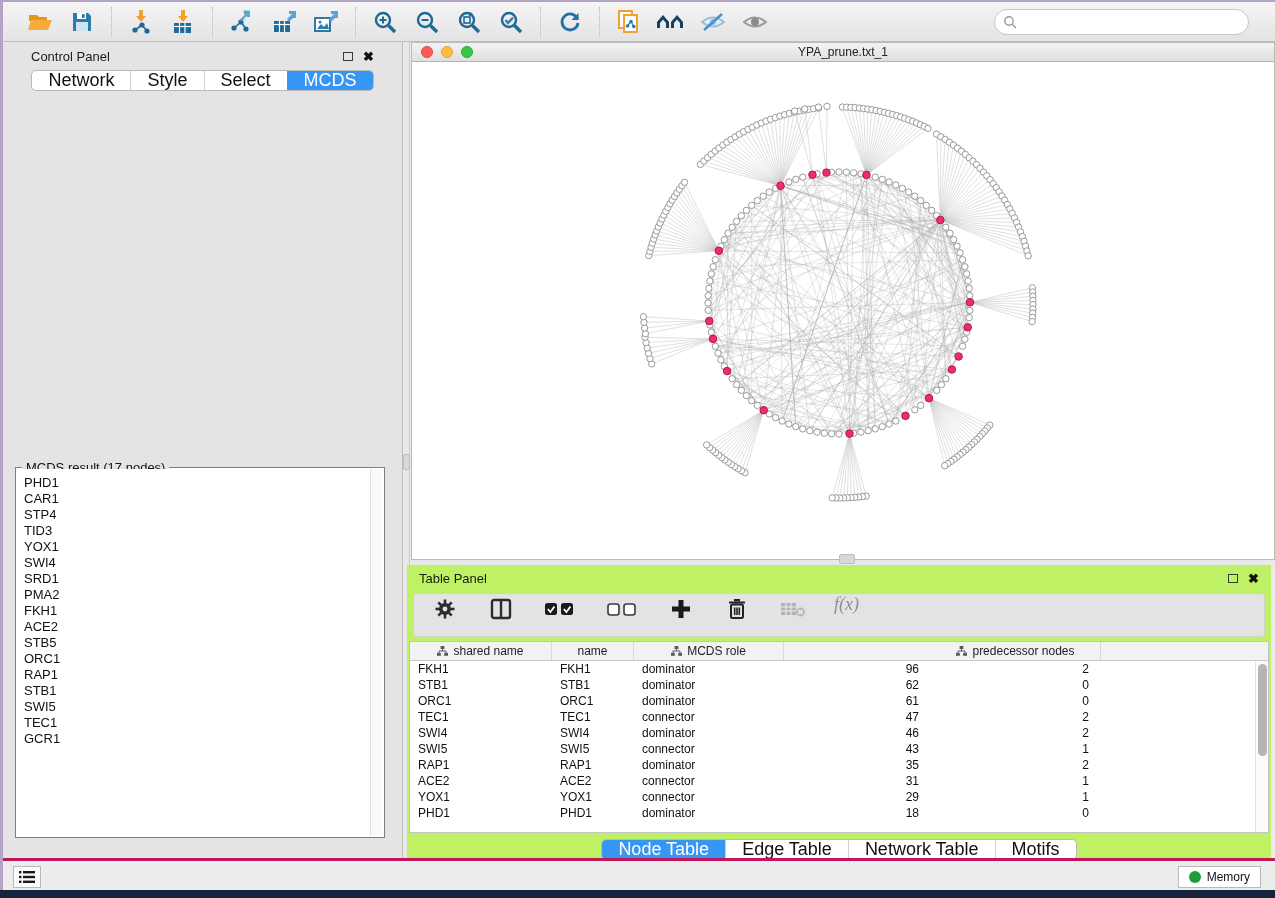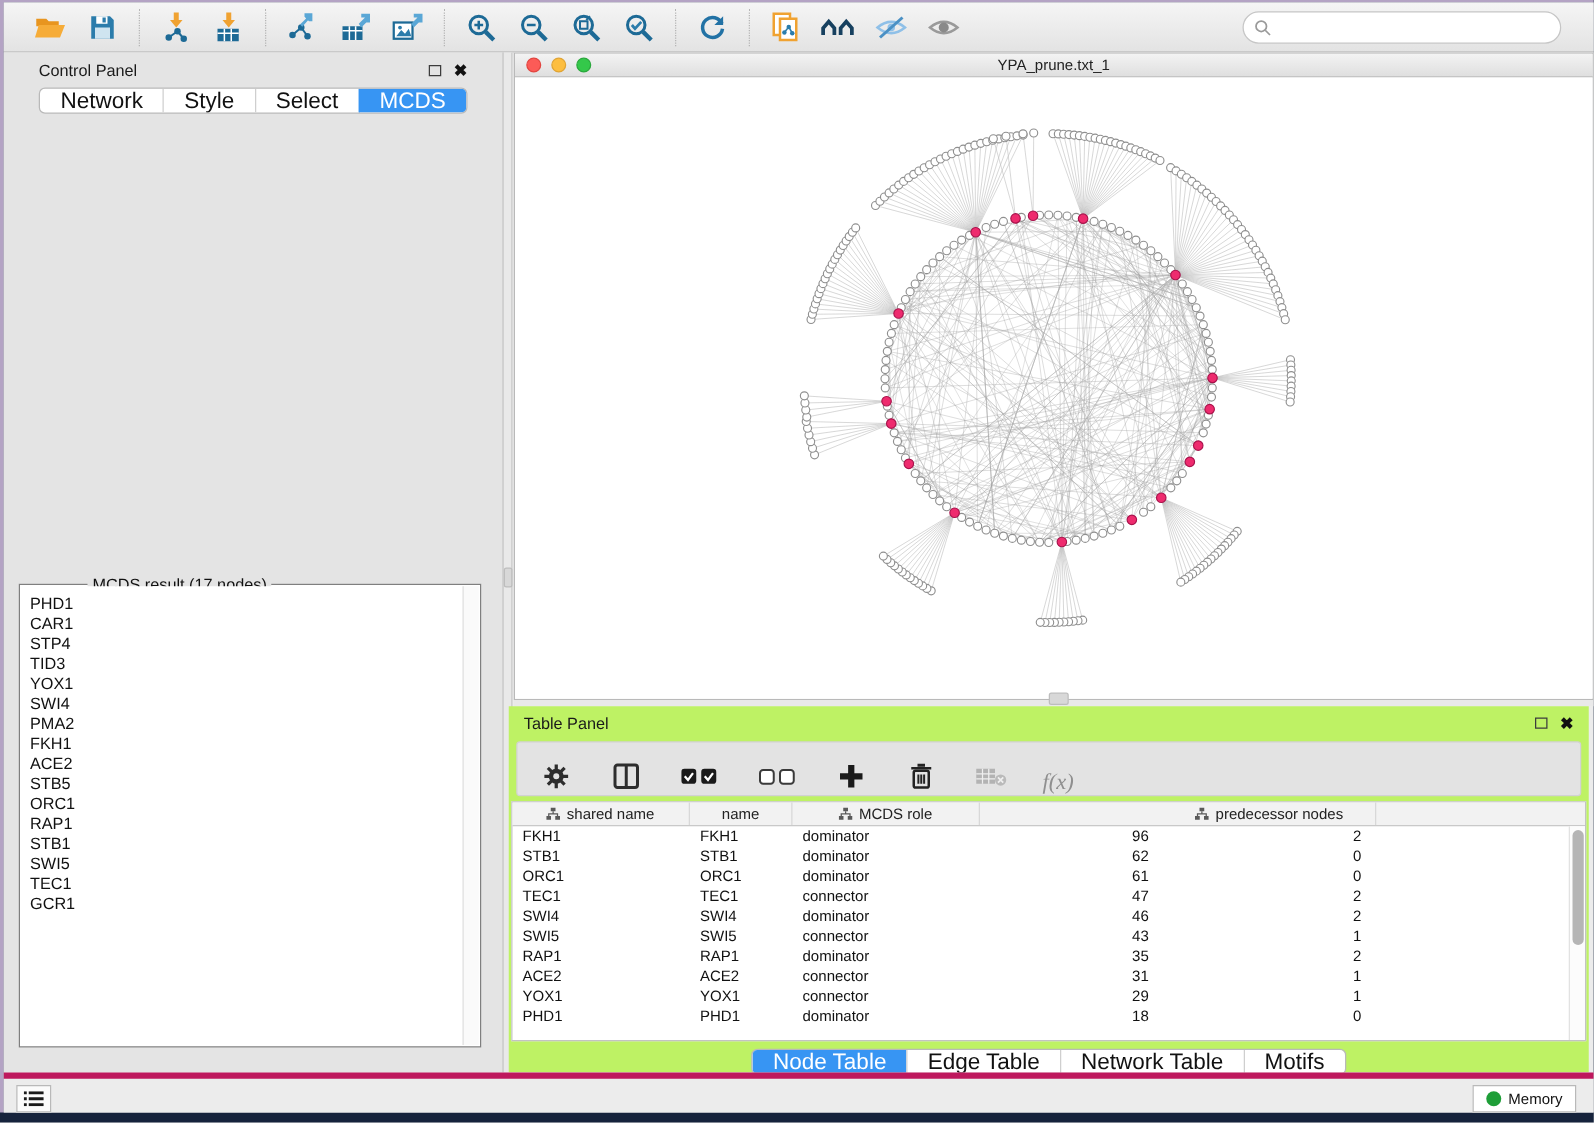--- a/index.html
+++ b/index.html
@@ -37,21 +37,21 @@
   .dropdown { position:relative; margin:12px auto 0; width:314px; height:23px; background:#fff;
     border:1px solid #b3b3b3; border-radius:5px; font-size:13px; display:flex; align-items:center; padding-left:9px; color:#111; }
   .dd-stepper { position:absolute; right:-1px; top:-1px; width:20px; height:23px; background:linear-gradient(#6db1f7,#3084ea);
     border-radius:0 5px 5px 0; display:flex; flex-direction:column; align-items:center; justify-content:center; gap:1px; }
   .dd-stepper svg { display:block; }
   .btn-row { display:flex; justify-content:center; gap:14px; margin-top:13px; }
   .mac-btn { height:23px; background:#fff; border:1px solid #b3b3b3; border-radius:5px; font-size:13px;
     padding:0 16px; display:flex; align-items:center; color:#111; }
   .mac-btn.focus-ring { box-shadow:0 0 0 3px rgba(110,165,240,.6); border-color:#6ea5f0; }
   .mcds-fieldset { position:absolute; left:12px; width:370px; top:425px; height:371px; border:1px solid #7f7f7f; background:#fff; }
-  .mcds-legend { position:absolute; top:-8px; left:6px; background:#e4e4e4; padding:0 4px; font-size:13px; color:#111;margin-left:48px; }
+  .mcds-legend { position:absolute; top:-8px; left:6px; background:#e4e4e4; padding:0 4px; font-size:13px; color:#111; }
   .mcds-list { position:absolute; inset:1px 14px 1px 1px; background:#fff; overflow:hidden; padding:6px 0 0 7px; }
   .mcds-list div { font-size:13px; line-height:16px; color:#111; }
   .mcds-scroll { position:absolute; top:1px; right:1px; bottom:1px; width:13px; background:#fafafa; border-left:1px solid #e0e0e0; }
 
   
   .v-splitter { position:absolute; left:400px; top:40px; width:7px; height:816px; background:#e9e9e9; border-right:1px solid #c9c9c9; }
   .v-handle { position:absolute; left:0px; top:412px; width:7px; height:16px; background:#d8d8d8; border:1px solid #bdbdbd; border-radius:2px; }
 
   
   .net-window { position:absolute; left:408px; top:40px; width:864px; height:518px; background:#fff; border:1px solid #b9b9b9; }
@@ -64,38 +64,38 @@
   .light.green { background:#34c84a; border:1px solid #2aa83c; }
   .net-title { position:absolute; left:0; right:0; text-align:center; font-size:12px; color:#222; }
   #graph-wrap { position:absolute; left:0; top:19px; right:0; bottom:0; background:#fff; }
   .h-splitter { position:absolute; left:408px; top:558px; width:864px; height:5px; background:#e9e9e9; }
   .h-handle { position:absolute; left:428px; top:-6px; width:16px; height:10px; background:#d8d8d8; border:1px solid #bdbdbd; border-radius:2px; }
 
   
   .table-panel { position:absolute; left:404px; top:563px; width:864px; height:293px; background:#bef264; }
   .tp-titlebar { height:26px; display:flex; align-items:center; padding:0 12px; }
   .tp-toolbar { position:absolute; left:6px; right:6px; top:28px; height:44px; background:#e3e3e3;
-    border:1px solid #d2d2d2; border-radius:3px; display:flex; align-items:flex-end; gap:26px; padding:0 16px; }
+    border:1px solid #d2d2d2; border-radius:3px; display:flex; align-items:flex-start; gap:26px; padding:0 16px; }
   .tp-toolbar .gray { opacity:.45; }
   .fx-label { font-family:"Liberation Serif",serif; font-style:italic; font-size:18px; color:#8f8f8f; }
   .node-table { position:absolute; left:2px; right:2px; top:76px; height:192px; background:#fff; border:1px solid #c3c3c3; }
   .nt-header { display:flex; height:19px; background:#f2f2f2; border-bottom:1px solid #c9c9c9; }
   .nt-hcell { display:flex; align-items:center; justify-content:center; gap:5px; font-size:12px; color:#222;
     border-right:1px solid #d8d8d8; overflow:hidden; white-space:nowrap; }
   .nt-hcell:last-child { border-right:none; }
   .nt-body .row { display:flex; height:16px; }
   .nt-cell { font-size:12px; color:#111; padding:1px 8px 0; white-space:nowrap; overflow:hidden; }
   .nt-cell.num { text-align:right; padding-right:12px; }
   .nt-scroll { position:absolute; top:19px; right:0; bottom:0; width:13px; background:#fcfcfc; border-left:1px solid #e2e2e2; }
   .nt-thumb { position:absolute; left:2px; top:3px; width:9px; height:92px; background:#b5b5b5; border-radius:5px; }
   .tp-tabs { position:absolute; left:0; right:0; top:274px; display:flex; justify-content:center; }
   .tree-icon, .sort-chevron { flex:none; }
 
   
-  .status-bar { position:absolute; left:0; bottom:0; width:100%; height:32px; background:#ececec; border-top:5px solid #be185d; }
+  .status-bar { position:absolute; left:0; bottom:0; width:100%; height:32px; background:#ececec; border-top:3px solid #be185d; }
   .list-btn { position:absolute; left:10px; top:5px; width:28px; height:22px; background:#fbfbfb; border:1px solid #b9b9b9;
     display:flex; align-items:center; justify-content:center; }
   .memory-btn { position:absolute; right:14px; top:5px; height:22px; background:#fff; border:1px solid #b9b9b9;
     display:flex; align-items:center; gap:6px; padding:0 10px; font-size:12px; color:#111; }
   .mem-dot { width:12px; height:12px; border-radius:50%; background:#1e9e38; }
 </style>
 </head>
 <body>
 
 <div class="edge-left"></div>
@@ -284,20 +284,21 @@
       </div>
     <div class="mcds-fieldset">
       <span class="mcds-legend">MCDS result (17 nodes)</span>
       <div class="mcds-list" id="mcds-list">
           <div>PHD1</div>
           <div>CAR1</div>
           <div>STP4</div>
           <div>TID3</div>
           <div>YOX1</div>
           <div>SWI4</div>
+          <div>SRD1</div>
           <div>PMA2</div>
           <div>FKH1</div>
           <div>ACE2</div>
           <div>STB5</div>
           <div>ORC1</div>
           <div>RAP1</div>
           <div>STB1</div>
           <div>SWI5</div>
           <div>TEC1</div>
           <div>GCR1</div>

